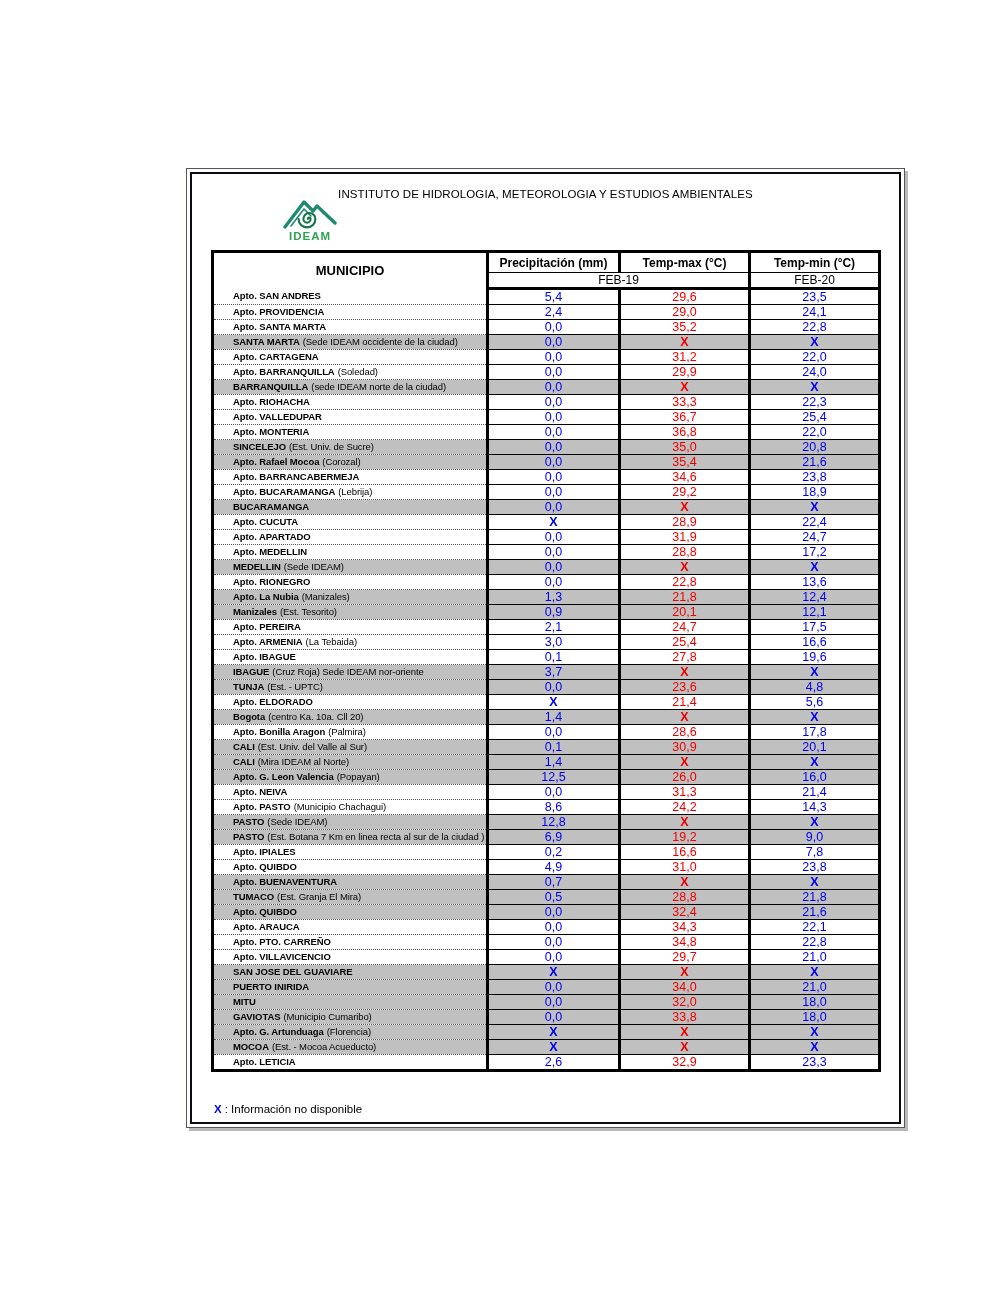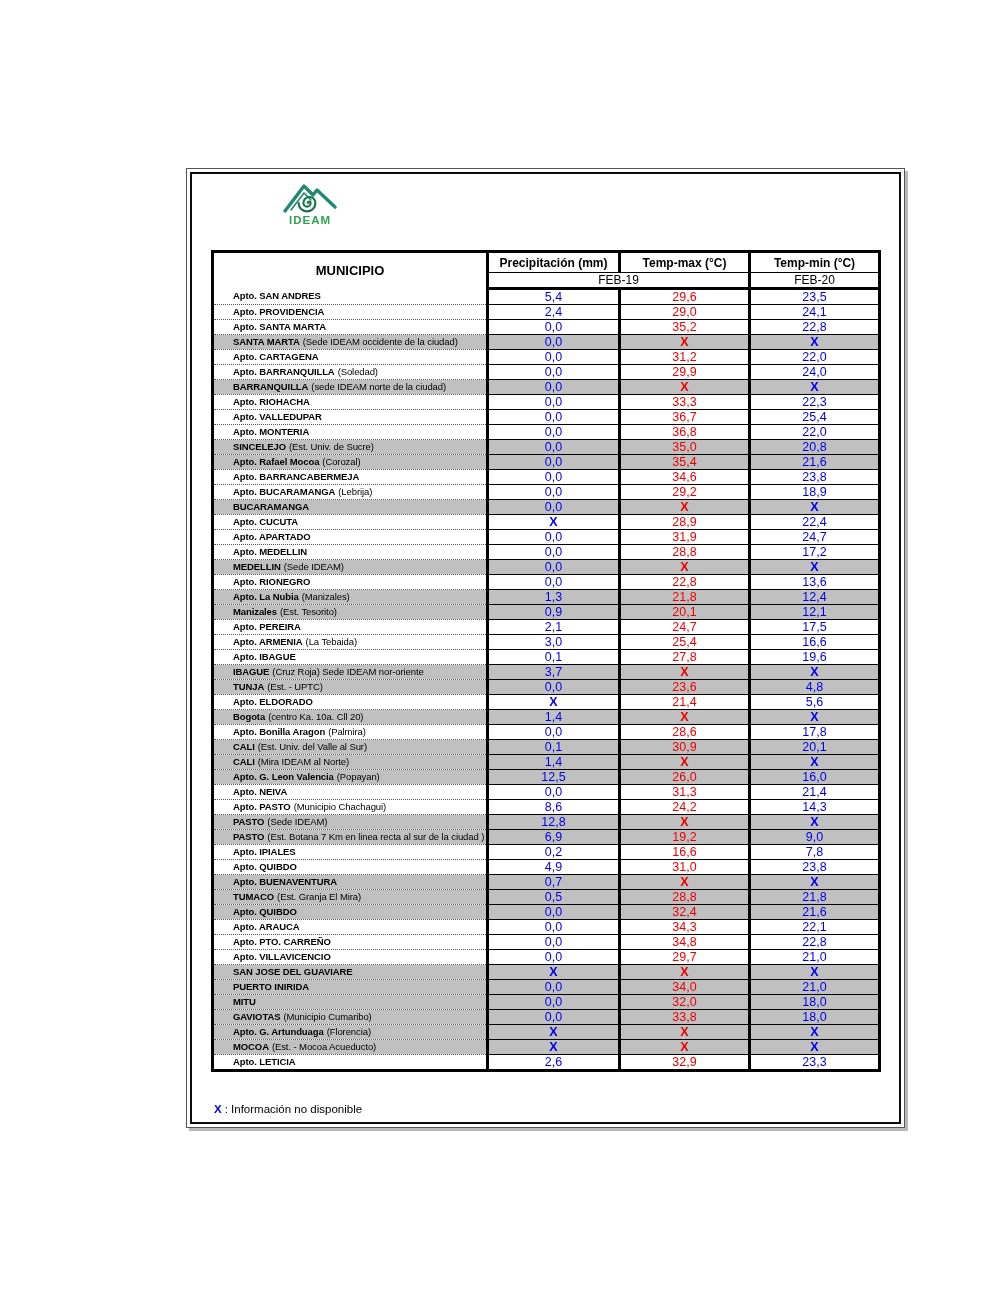--- a/index.html
+++ b/index.html
@@ -20,21 +20,21 @@
   }
 
   .title1{
     position:absolute;top:14px;left:0;right:0;text-align:center;
     font-size:11.5px;letter-spacing:0.1px;
   }
   .title2{
     position:absolute;top:48px;left:100px;right:0;text-align:center;
     font-size:11px;letter-spacing:0.1px;
   }
-  .logo{position:absolute;left:90px;top:6px;width:56px;text-align:center;}
+  .logo{position:absolute;left:90px;top:22px;width:56px;text-align:center;}
   .logo svg{display:block;margin:0 auto;}
   .logo-text{font-size:11.5px;font-weight:bold;color:var(--logo-green);letter-spacing:1px;margin-top:-2px;}
 
   table.data-table{
     position:absolute;left:19px;top:76px;
     border-collapse:collapse;table-layout:fixed;
     border:3px solid #000;
   }
   col.c1{width:275px;} col.c2{width:132px;} col.c3{width:130px;} col.c4{width:130px;}
 
@@ -71,20 +71,21 @@
 
   .footnote{position:absolute;left:22px;top:929px;font-size:11.5px;}
   .fx{color:var(--blue);font-weight:bold;margin-right:3px;}
 </style>
 </head>
 <body>
 
 <div class="page-outer">
   <div class="page">
 
+    <div class="title1">INSTITUTO DE HIDROLOGIA, METEOROLOGIA Y ESTUDIOS AMBIENTALES</div>
 
     <div class="logo">
       <svg width="54" height="36" viewBox="0 0 54 36">
         <path d="M2 31 L21 6 L30 15 L34 10 L52 27" fill="none" stroke="var(--logo-teal)" stroke-width="3.4" stroke-linejoin="round" stroke-linecap="round"></path>
         <path d="M8 30 L21 13 L28 20" fill="none" stroke="var(--logo-teal)" stroke-width="1.6" stroke-linejoin="round" stroke-linecap="round"></path>
         <path d="M26 23 m-1.2 0 a1.4 1.4 0 1 1 2.8 0 a3.6 3.6 0 1 1 -7.2 0 a6 6 0 1 1 12 0 a8.4 8.4 0 1 1 -16.8 0" fill="none" stroke="var(--logo-spiral)" stroke-width="2.1" stroke-linecap="round"></path>
       </svg>
       <div class="logo-text">IDEAM</div>
     </div>
 

